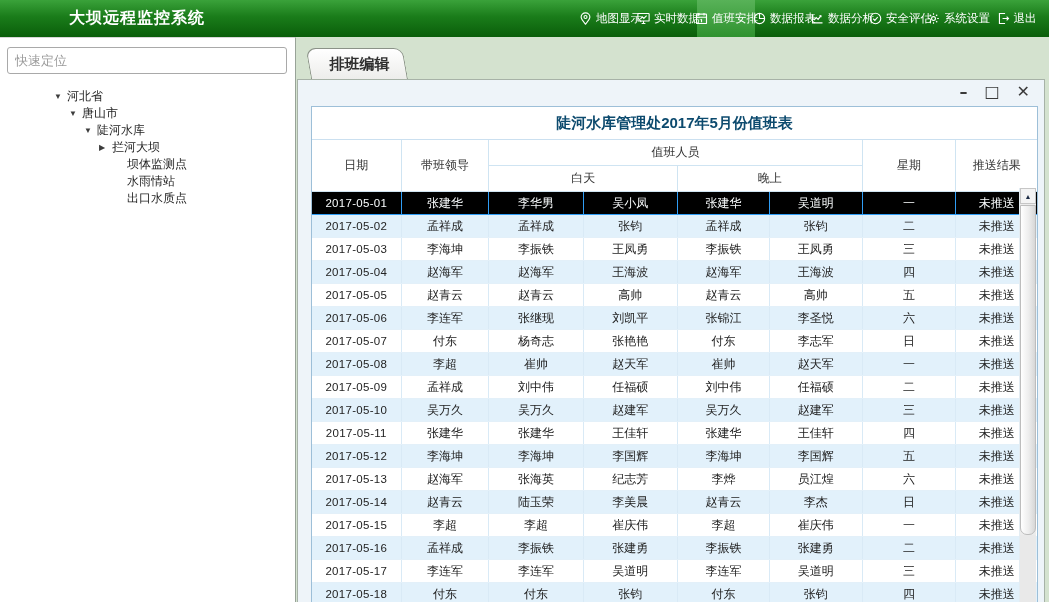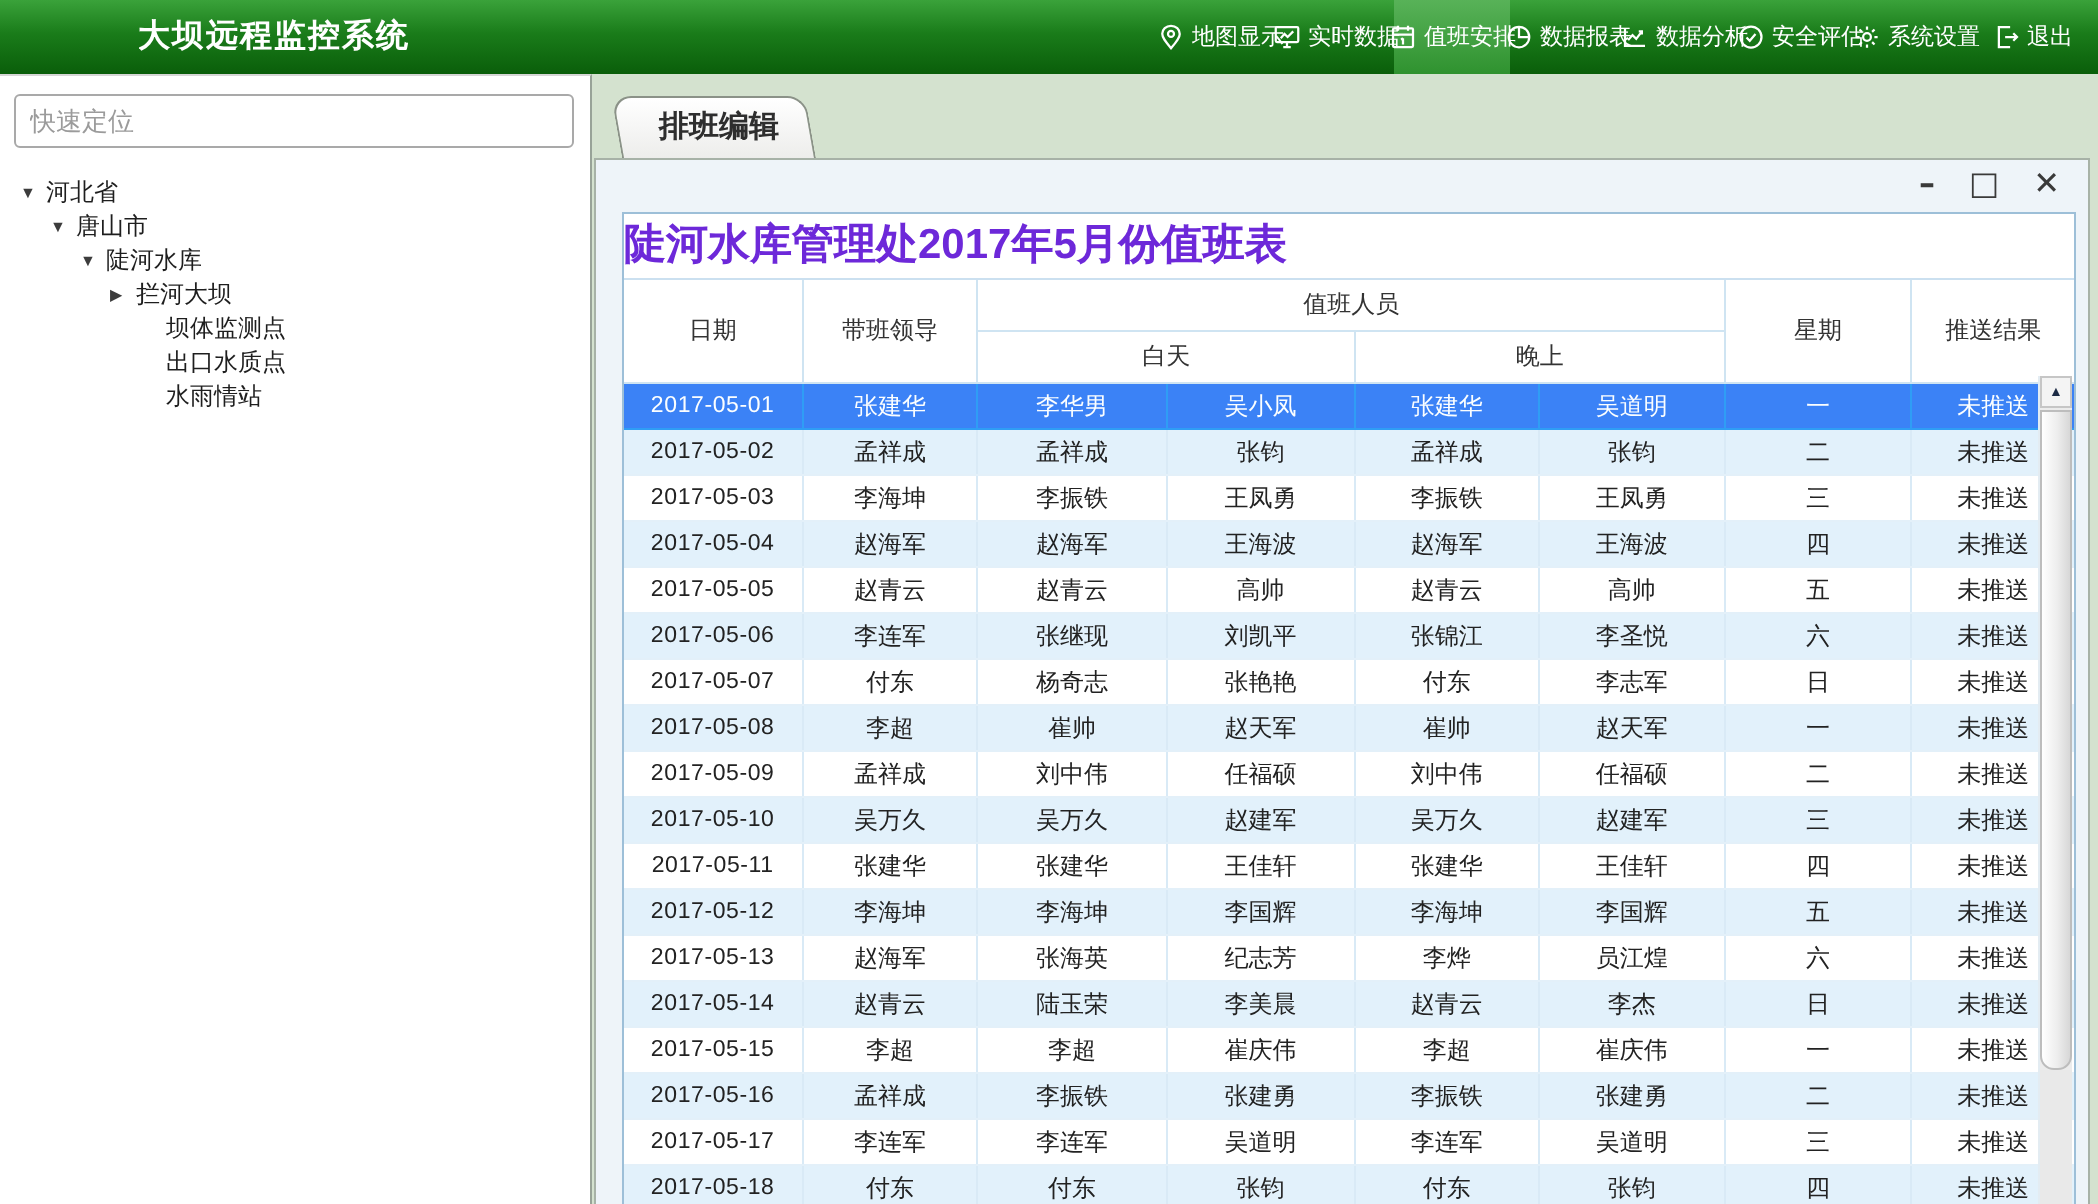--- a/index.html
+++ b/index.html
@@ -37,21 +37,21 @@
   }
   .search-input {
     position:absolute; top:9px; left:7px; width:280px; height:27px;
     box-sizing:border-box; border:1px solid #a9a9a9; border-radius:3px;
     font-size:13px; padding:4px 7px; color:#333; background:#fff; outline:none;
     font-family:inherit;
   }
   .search-input::placeholder { color:#9b9b9b; }
   .tree { position:absolute; top:50px; left:4px; right:2px; bottom:4px; overflow:hidden;
           font-size:12px; color:#1e1e1e; }
-  .tree-item { height:17px; line-height:17px; white-space:nowrap; cursor:pointer; }
+  .tree-item { height:17px; line-height:17px; white-space:nowrap; cursor:pointer;margin-left:44px; }
   .tree-arrow { display:inline-block; width:13px; font-size:8px; color:#3c3c3c; vertical-align:1px; }
 
   
   .main { position:absolute; top:37px; left:296px; right:0; bottom:0; background:#d4e2cf; }
   .tabstrip { position:absolute; top:6px; left:0; right:0; height:36px; }
   .tab { position:absolute; left:15px; bottom:0; width:97px; height:31px; cursor:pointer; }
   .tab::before {
     content:""; position:absolute; inset:0;
     background:linear-gradient(180deg,#ffffff,#ededeb);
     border:1px solid #8b9288; border-bottom:none;
@@ -69,41 +69,41 @@
   .win-controls { position:absolute; top:2px; right:14px; display:flex; gap:17px; z-index:5; }
   .win-btn { font-size:16px; font-weight:bold; color:#3a3a3a; cursor:pointer; line-height:20px;
              font-family:"DejaVu Sans",sans-serif; }
 
   
   .table-window {
     position:absolute; top:26px; left:13px; right:6px; bottom:-4px;
     background:#fff; border:1px solid #9dbfd8; box-sizing:border-box;
   }
   .table-title {
-    height:32px; line-height:32px; text-align:left;
-    font-size:21px; font-weight:bold; color:#6d28d9;
+    height:32px; line-height:32px; text-align:center;
+    font-size:15px; font-weight:bold; color:#0c4a6e;
     border-bottom:1px solid #cbe0f0;
   }
   table.duty-table { width:100%; border-collapse:collapse; table-layout:fixed;
                      font-size:12px; color:#222; }
   .duty-table thead th {
     height:23px; font-weight:normal; font-size:12px; color:#333;
     border:1px solid #cfe4f2; border-top:none; background:#fff;
   }
   .duty-table thead tr th:first-child { border-left:none; }
   .duty-table thead tr th:last-child  { border-right:none;text-align:center; }
   .duty-table tbody td {
     height:20px; text-align:center; white-space:nowrap; overflow:hidden;
     border-right:1px solid #d9eaf6; border-bottom:1px solid #e3f0f9;
   }
   .duty-table tbody td:last-child { border-right:none; }
   .duty-table tbody td.cell-date { font-size:11.5px; letter-spacing:.3px; }
   .duty-table tbody tr { cursor:pointer; background:#fff; }
   .duty-table tbody tr.even { background:#e2f1fb; }
-  .duty-table tbody tr.selected { background:#3b82f6; color:#fbfeff; }
+  .duty-table tbody tr.selected { background:#000000; color:#fbfeff; }
   .duty-table tbody tr.selected td { border-color:#2f9df5; }
 
   
   .vscrollbar {
     position:absolute; top:81px; right:1px; width:16px; bottom:0;
     background:#ececec; border-left:1px solid #e3ecf2;
   }
   .scroll-up {
     height:16px; box-sizing:border-box; background:#f4f4f4;
     border:1px solid #c6c6c6; display:flex; align-items:center; justify-content:center;
@@ -202,22 +202,22 @@
 </div>
 
 <div class="sidebar">
   <input class="search-input" type="text" placeholder="快速定位" style="">
   <div class="tree">
       <div class="tree-item" style="padding-left: 6px;"><span class="tree-arrow">▼</span><span>河北省</span></div>
       <div class="tree-item" style="padding-left: 21px;"><span class="tree-arrow">▼</span><span>唐山市</span></div>
       <div class="tree-item" style="padding-left: 36px;"><span class="tree-arrow">▼</span><span>陡河水库</span></div>
       <div class="tree-item" style="padding-left: 51px;"><span class="tree-arrow">▶</span><span>拦河大坝</span></div>
       <div class="tree-item" style="padding-left: 66px;"><span class="tree-arrow"></span><span>坝体监测点</span></div>
+      <div class="tree-item" style="padding-left: 66px;"><span class="tree-arrow"></span><span>水雨情站</span></div>
       <div class="tree-item" style="padding-left: 66px;"><span class="tree-arrow"></span><span>出口水质点</span></div>
-      <div class="tree-item" style="padding-left: 66px;"><span class="tree-arrow"></span><span>水雨情站</span></div>
     </div>
 </div>
 
 <div class="main">
   <div class="tabstrip">
     <div class="tab">
       <span class="tab-label">排班编辑</span>
     </div>
   </div>
 

